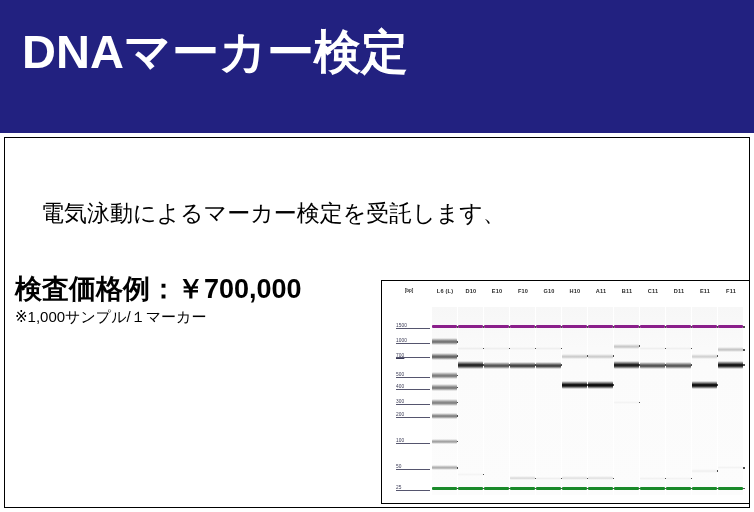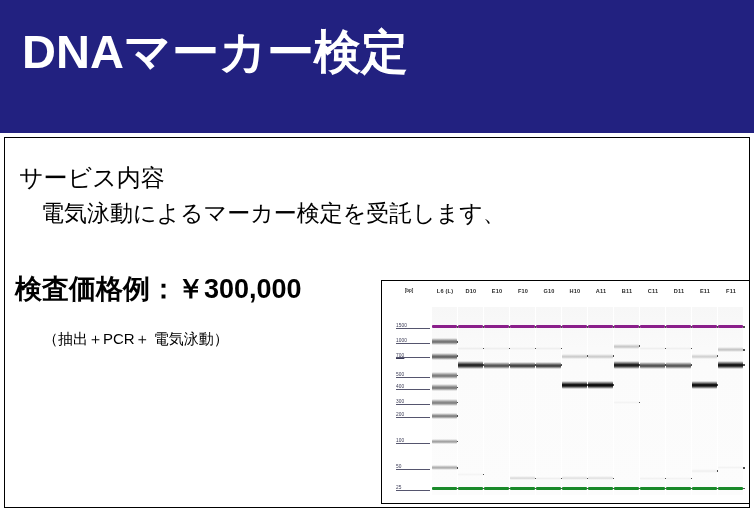--- a/index.html
+++ b/index.html
@@ -165,25 +165,24 @@
 </style>
 </head>
 <body>
 
 <div id="header-band">
   <div id="header-title">DNAマーカー検定</div>
 </div>
 
 <div id="body-panel">
 
-  <div id="service-heading">サービス内容</div>
   <div class="service-line" id="service-line-1">電気泳動によるマーカー検定を受託します、</div>
 
-  <div id="price-line">検査価格例：￥300,000</div>
-  <div id="note-line-2">（抽出＋PCR＋ 電気泳動）</div>
+  <div id="price-line">検査価格例：￥700,000</div>
+  <div id="note-line-1">※1,000サンプル/１マーカー</div>
 
   <div id="gel-figure">
     <div id="gel-inner">
       <div id="bp-label">[bp]</div>
       <div id="gel-headers">
           <div class="gel-col-header" style="left: 63px;">L6 (L)</div>
           <div class="gel-col-header" style="left: 89px;">D10</div>
           <div class="gel-col-header" style="left: 115px;">E10</div>
           <div class="gel-col-header" style="left: 141px;">F10</div>
           <div class="gel-col-header" style="left: 167px;">G10</div>

